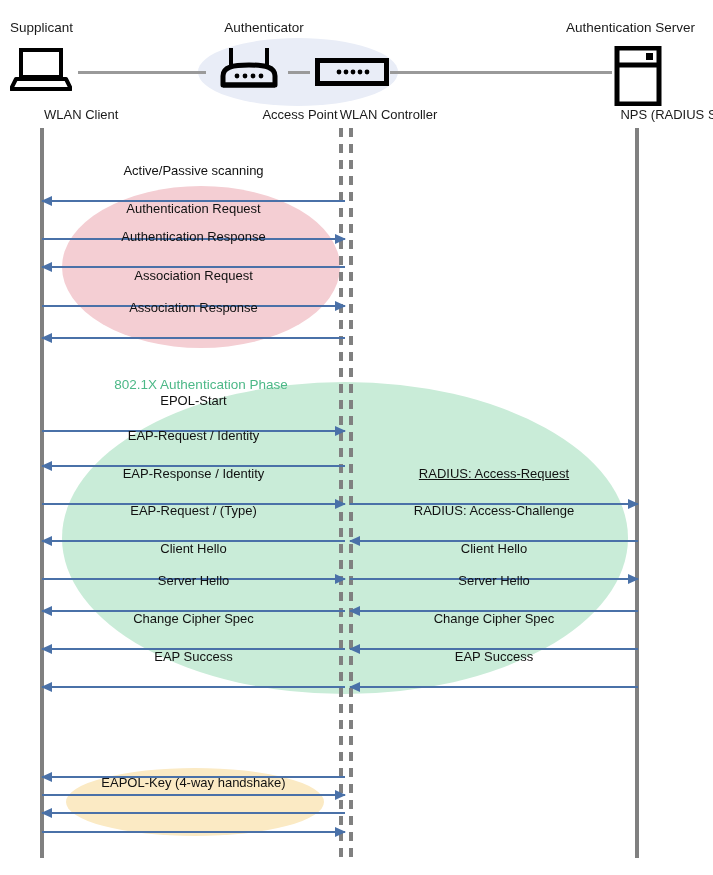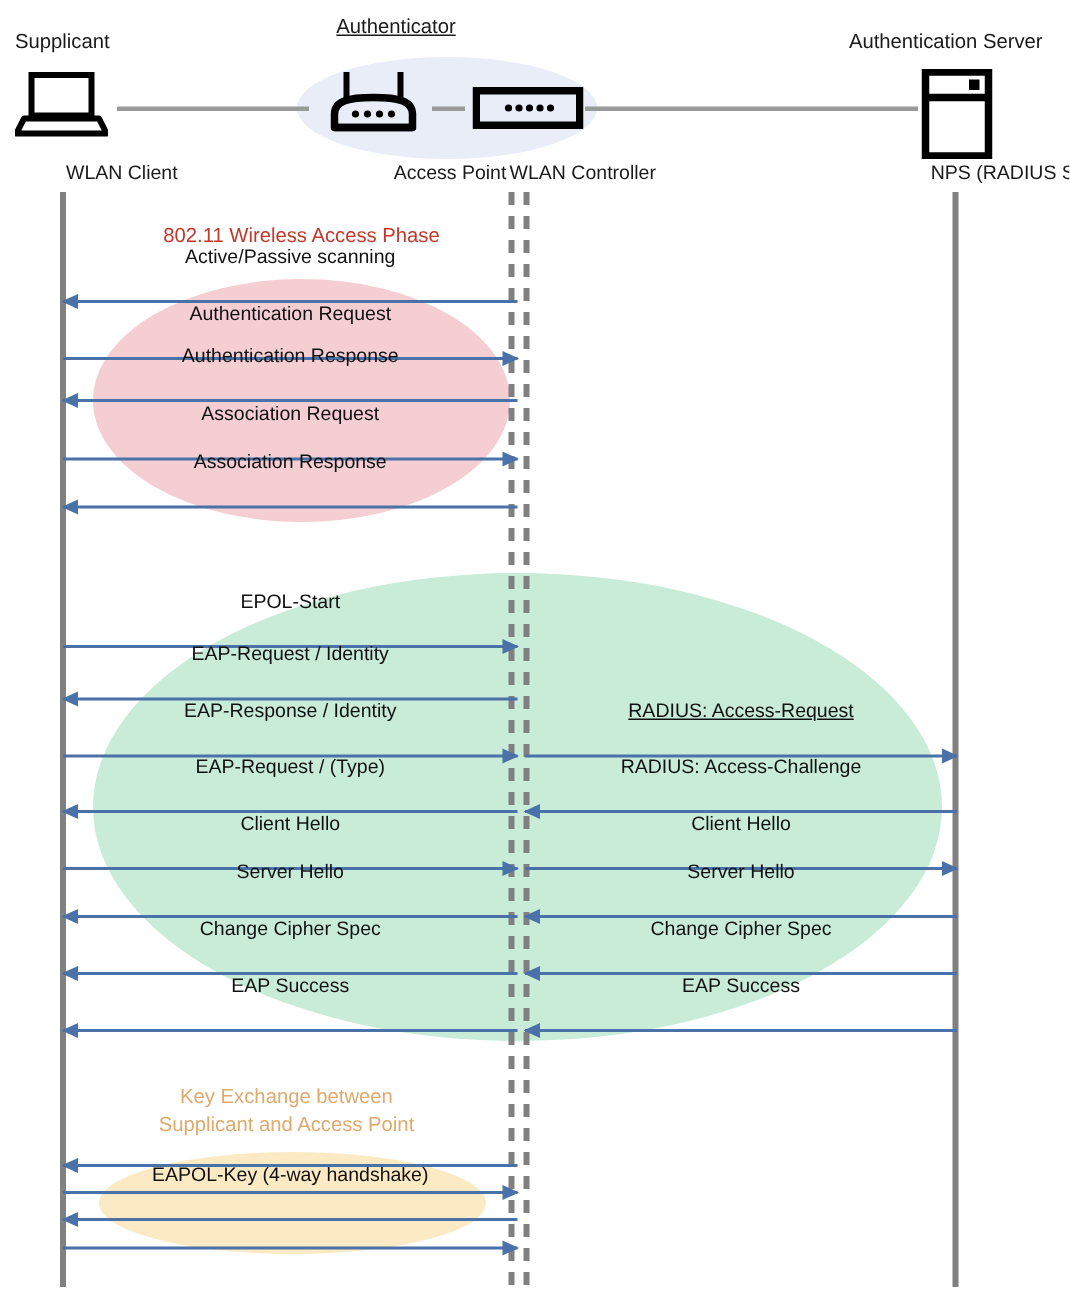--- a/index.html
+++ b/index.html
@@ -136,21 +136,21 @@
 
   <div class="actor-title" style="left:0px; top:20px; width:95px; text-align:left; padding-left:10px;">Supplicant</div>
   <div class="icon-box" style="left:10px; top:48px;">
     <svg width="62" height="44" viewBox="0 0 62 44">
       <rect x="11" y="2" width="40" height="27" fill="none" stroke="#000" stroke-width="4"></rect>
       <path d="M6 31 H56 L61 41 H1 Z" fill="none" stroke="#000" stroke-width="4" stroke-linejoin="round"></path>
     </svg>
   </div>
   <div class="actor-sub" style="left:0px; top:107px; width:100px; text-align:left; padding-left:8px;">WLAN Client</div>
 
-  <div class="actor-title" style="left:198px; top:10px; width:132px;text-decoration:underline;">Authenticator</div>
+  <div class="actor-title" style="left:198px; top:20px; width:132px;">Authenticator</div>
   <div class="icon-box" style="left:213px; top:45px;">
     <svg width="72" height="50" viewBox="0 0 72 50">
       <line x1="18" y1="3" x2="18" y2="22" stroke="#000" stroke-width="4"></line>
       <line x1="54" y1="3" x2="54" y2="22" stroke="#000" stroke-width="4"></line>
       <path d="M10 40 V31 C10 22 20 20 36 20 C52 20 62 22 62 31 V40 Z" fill="none" stroke="#000" stroke-width="5" stroke-linejoin="round"></path>
       <line x1="10" y1="40" x2="62" y2="40" stroke="#000" stroke-width="5"></line>
       <circle cx="24" cy="31" r="2.4" fill="#000"></circle>
       <circle cx="32" cy="31" r="2.4" fill="#000"></circle>
       <circle cx="40" cy="31" r="2.4" fill="#000"></circle>
       <circle cx="48" cy="31" r="2.4" fill="#000"></circle>
@@ -182,23 +182,21 @@
 
   <div class="phase-blob blob-pink" style="left:62px;  top:186px; width:278px; height:162px;"></div>
   <div class="phase-blob blob-green" style="left:62px;  top:382px; width:566px; height:312px;"></div>
   <div class="phase-blob blob-orange" style="left:66px;  top:768px; width:258px; height:68px;"></div>
 
   <div class="lifeline" style="left:40px;  top:128px; height:730px;"></div>
   <div class="lifeline-dashed" style="left:339px; top:128px; height:730px;"></div>
   <div class="lifeline-dashed" style="left:349px; top:128px; height:730px;"></div>
   <div class="lifeline" style="left:635px; top:128px; height:730px;"></div>
 
-  <div class="phase-label label-red" style="left:62px; top:147px; width:278px;">802.11 Wireless Access Phase</div>
-  <div class="phase-label label-orange" style="left:62px; top:721px; width:258px;">Key Exchange between</div>
-  <div class="phase-label label-orange" style="left:62px; top:740px; width:258px;">Supplicant and Access Point</div>
+  <div class="phase-label label-green" style="left:62px; top:375px; width:278px;">802.1X Authentication Phase</div>
 
   <div id="layer-left">
       <div class="msg" style="left: 42px; top: 200px; width: 303px;">
         <div class="msg-line" style="width: 303px;"></div>
         <div class="msg-head left" style="left: -1px;"></div>
         <div class="msg-text" style="width: 303px;">Active/Passive scanning</div>
       </div>
       <div class="msg" style="left: 42px; top: 238px; width: 303px;">
         <div class="msg-line" style="width: 303px;"></div>
         <div class="msg-head right" style="left: 293px;"></div>

